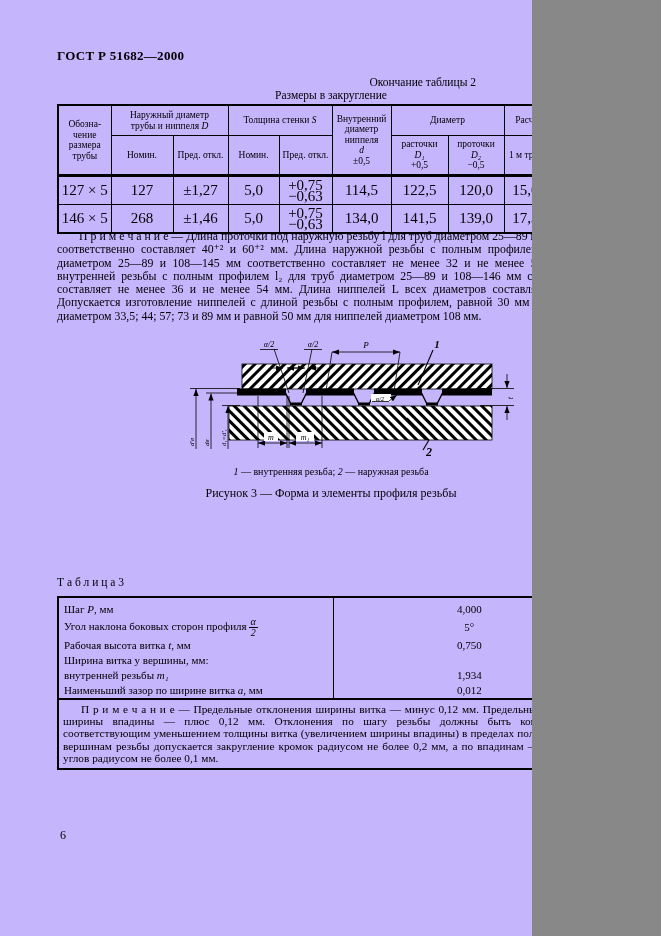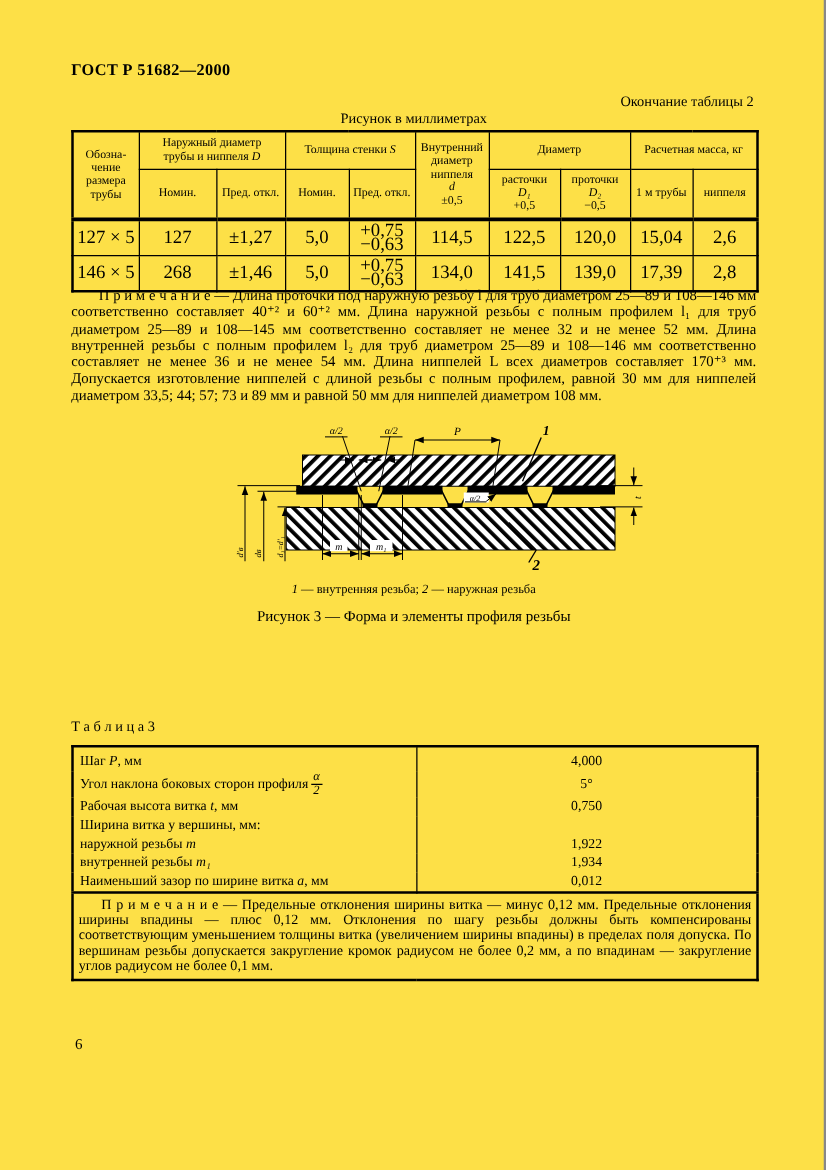--- a/index.html
+++ b/index.html
@@ -1,17 +1,17 @@
 <!DOCTYPE html>
 <html><head>
 <meta charset="utf-8">
 <style>
   html,body{margin:0;padding:0;background:#888;}
   .page{
-    position:relative;width:659px;height:936px;background:#fde047;color:#000;
+    position:relative;width:532px;height:936px;background:#c4b5fd;color:#000;
     font-family:"Liberation Serif","DejaVu Serif",serif;overflow:hidden;
   }
   .abs{position:absolute;}
   .gost-header{left:57px;top:48px;font-size:13px;font-weight:bold;letter-spacing:.3px;}
   .t2cont{right:56px;top:76px;font-size:11.5px;}
   .units{left:57px;top:89px;width:548px;text-align:center;font-size:11.5px;}
   table{border-collapse:collapse;table-layout:fixed;}
   .t2{left:57px;top:104px;width:548px;border:2px solid #000;font-size:9.5px;}
   .t2 td{border:1px solid #000;text-align:center;vertical-align:middle;padding:1px 2px;line-height:10.5px;}
   .t2 tr.h1 td{height:27px;}
@@ -40,21 +40,21 @@
   .pagenum{left:60px;top:828px;font-size:12px;}
   i{font-style:italic;}
 </style>
 </head>
 <body>
 
 <div class="page">
 
   <div class="abs gost-header">ГОСТ Р 51682—2000</div>
   <div class="abs t2cont">Окончание таблицы 2</div>
-  <div class="abs units">Рисунок в миллиметрах</div>
+  <div class="abs units">Размеры в закругление</div>
 
   <table class="abs t2">
     <colgroup>
       <col style="width:53px">
         <col style="width:62px">
         <col style="width:55px">
         <col style="width:51px">
         <col style="width:53px">
       <col style="width:59px">
         <col style="width:57px">
@@ -229,24 +229,20 @@
     </tr>
     <tr class="body">
       <td class="div pcell"><span>Рабочая высота витка </span><i>t</i><span>, мм</span></td>
       <td class="vcell">0,750</td>
     </tr>
     <tr class="body">
       <td class="div pcell"><span>Ширина витка у вершины, мм:</span></td>
       <td class="vcell"></td>
     </tr>
     <tr class="body">
-      <td class="div pcell ind"><span>наружной резьбы </span><i>m</i></td>
-      <td class="vcell">1,922</td>
-    </tr>
-    <tr class="body">
       <td class="div pcell ind"><span>внутренней резьбы </span><i>m₁</i></td>
       <td class="vcell">1,934</td>
     </tr>
     <tr class="body">
       <td class="div pcell"><span>Наименьший зазор по ширине витка </span><i>a</i><span>, мм</span></td>
       <td class="vcell">0,012</td>
     </tr>
     <tr class="noterow">
       <td colspan="2"><span>П р и м е ч а н и е</span><span> — Предельные отклонения ширины витка — минус 0,12 мм. Предельные отклонения ширины впадины — плюс 0,12 мм. Отклонения по шагу резьбы должны быть компенсированы соответствующим уменьшением толщины витка (увеличением ширины впадины) в пределах поля допуска. По вершинам резьбы допускается закругление кромок радиусом не более 0,2 мм, а по впадинам — закругление углов радиусом не более 0,1 мм.</span></td>
     </tr>

